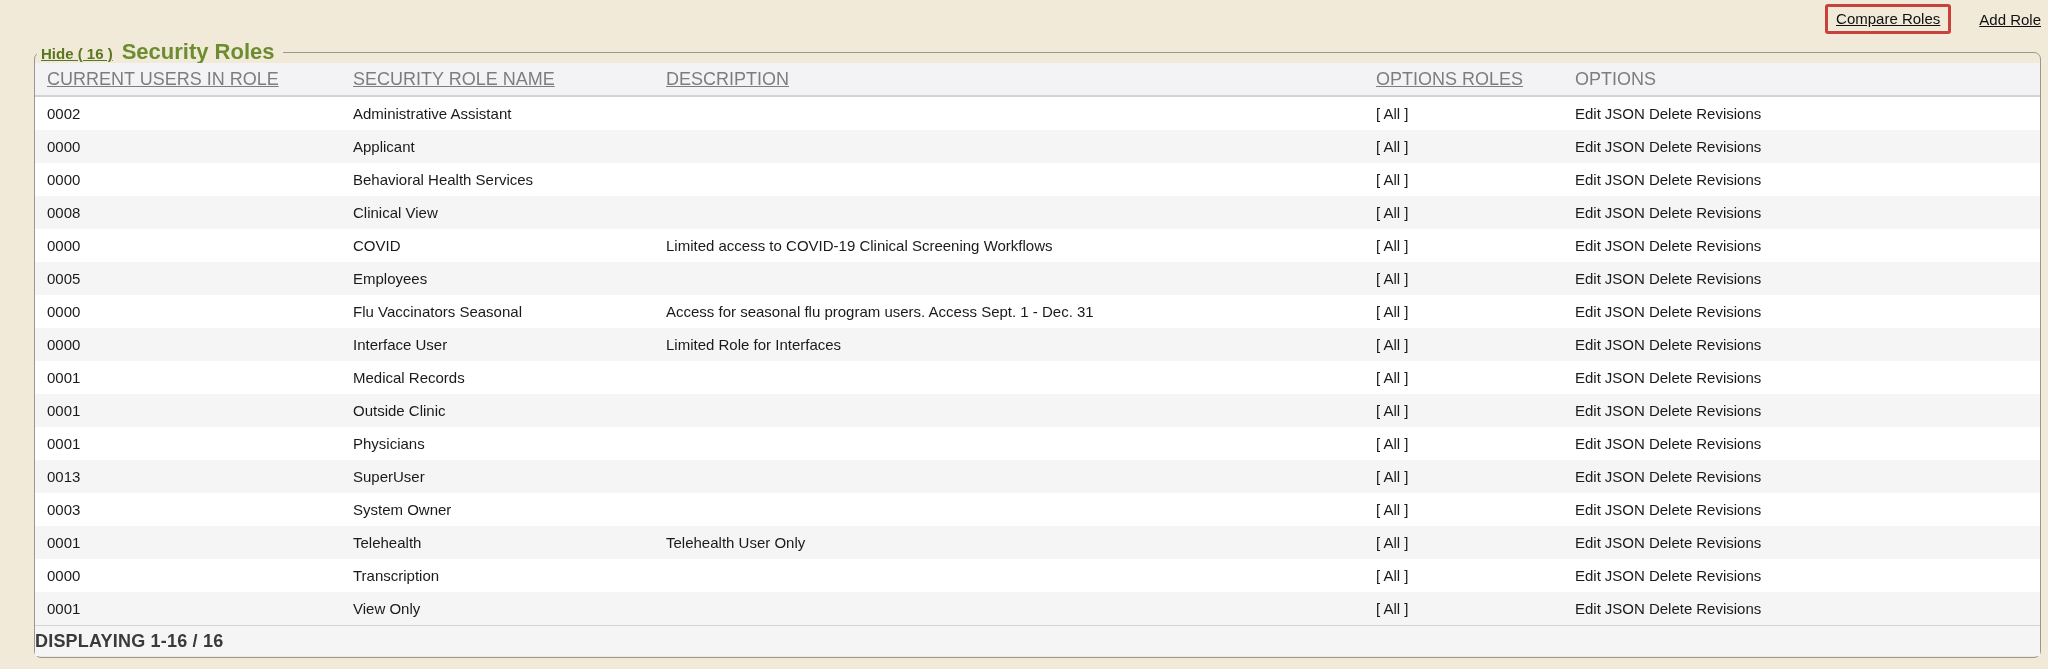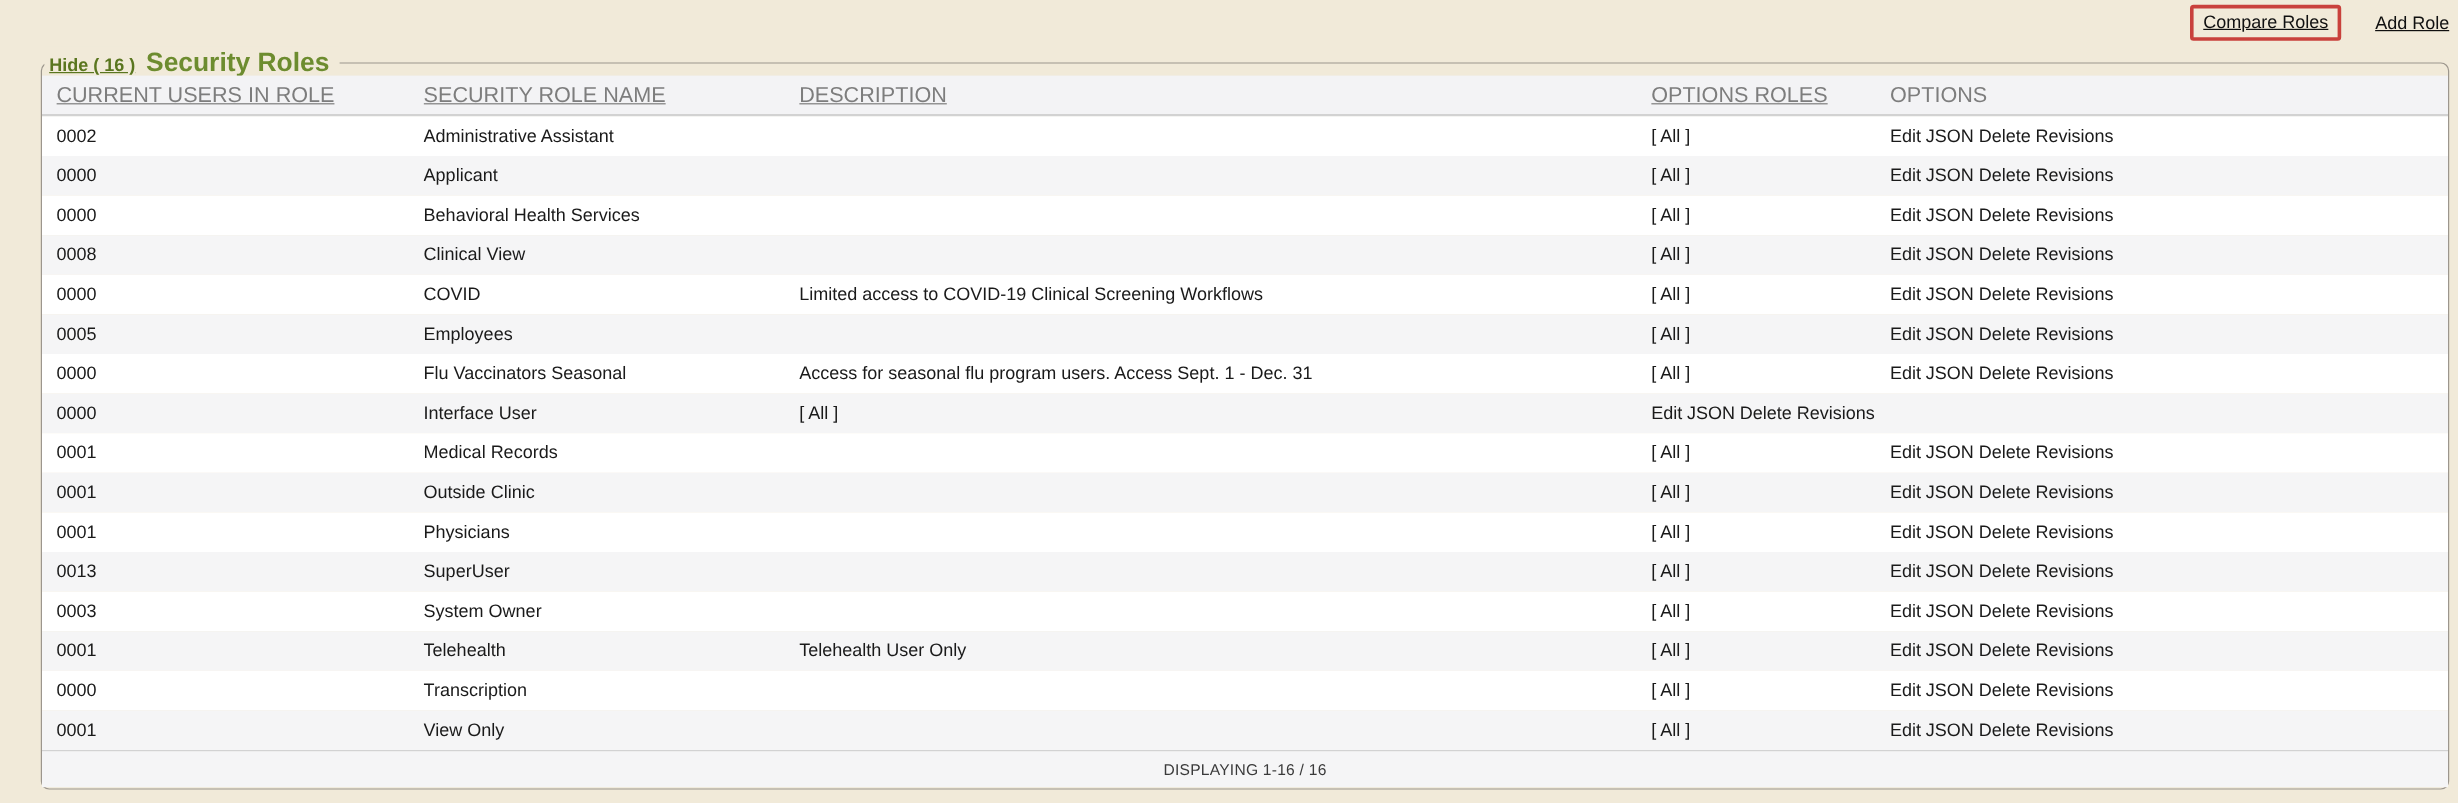--- a/index.html
+++ b/index.html
@@ -88,22 +88,22 @@
     color:var(--row-text);
   }
   .row:nth-child(even){background:var(--stripe-bg);}
   .cell{white-space:nowrap;overflow:hidden;}
   .options .opt{cursor:pointer;}
   .options .opt + .opt{margin-left:4px;}
   .tfoot{
     height:31px;
     background:var(--stripe-bg);
     border-top:1px solid var(--separator-gray);
-    display:flex;align-items:center;justify-content:center;
-    font-size:13px;color:#3a3a3a;letter-spacing:.2px;
+    display:flex;align-items:center;justify-content:flex-start;
+    font-size:18px;color:#3a3a3a;letter-spacing:.2px;font-weight:bold;
   }
 </style>
 </head>
 <body>
 
 <div class="top-links">
   <span class="highlight-box">
     <span class="top-link">Compare Roles</span>
   </span>
   <span class="top-link">Add Role</span>
@@ -191,20 +191,21 @@
     <div class="cell">Access for seasonal flu program users. Access Sept. 1 - Dec. 31</div>
     <div class="cell">[ All ]</div>
     <div class="cell options">
       <span class="opt">Edit</span><span class="opt">JSON</span><span class="opt">Delete</span><span class="opt">Revisions</span>
     </div>
   </div>
 
   <div class="grid-row row">
     <div class="cell">0000</div>
     <div class="cell">Interface User</div>
+    <div class="cell">Limited Role for Interfaces</div>
     <div class="cell">[ All ]</div>
     <div class="cell options">
       <span class="opt">Edit</span><span class="opt">JSON</span><span class="opt">Delete</span><span class="opt">Revisions</span>
     </div>
   </div>
 
   <div class="grid-row row">
     <div class="cell">0001</div>
     <div class="cell">Medical Records</div>
     <div class="cell"></div>

